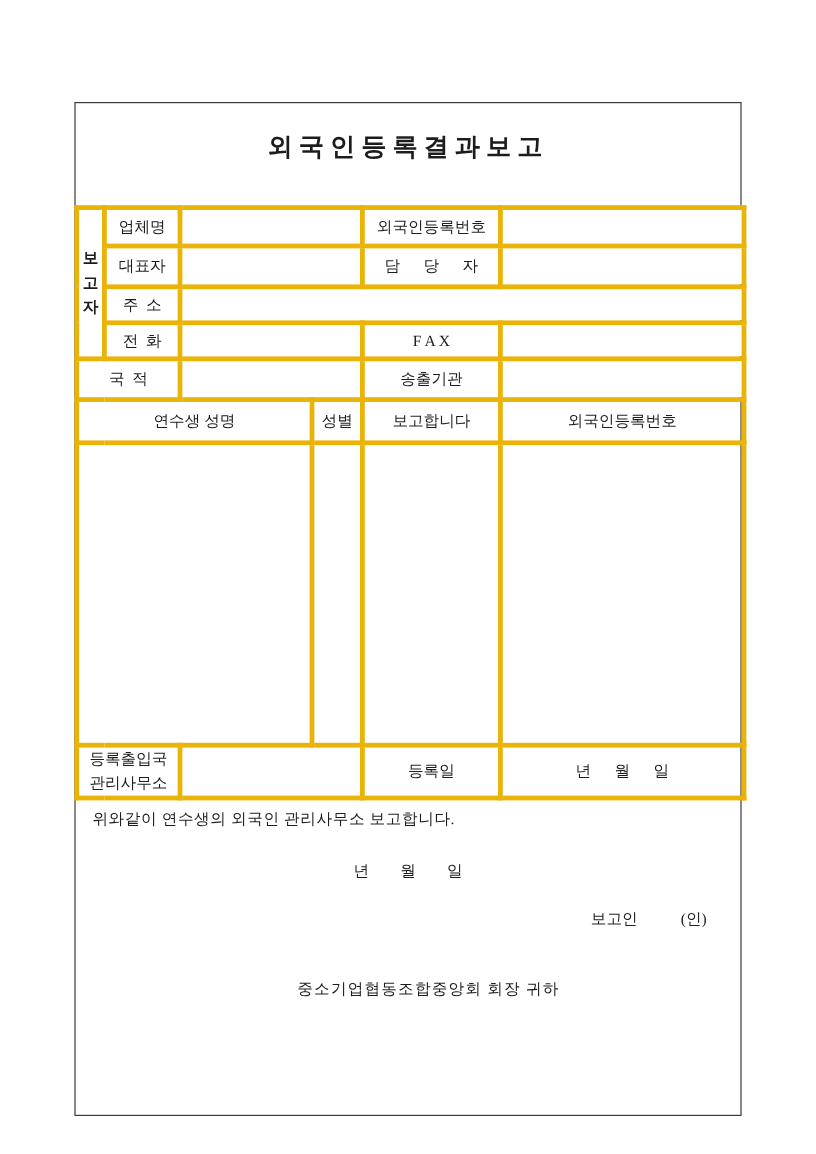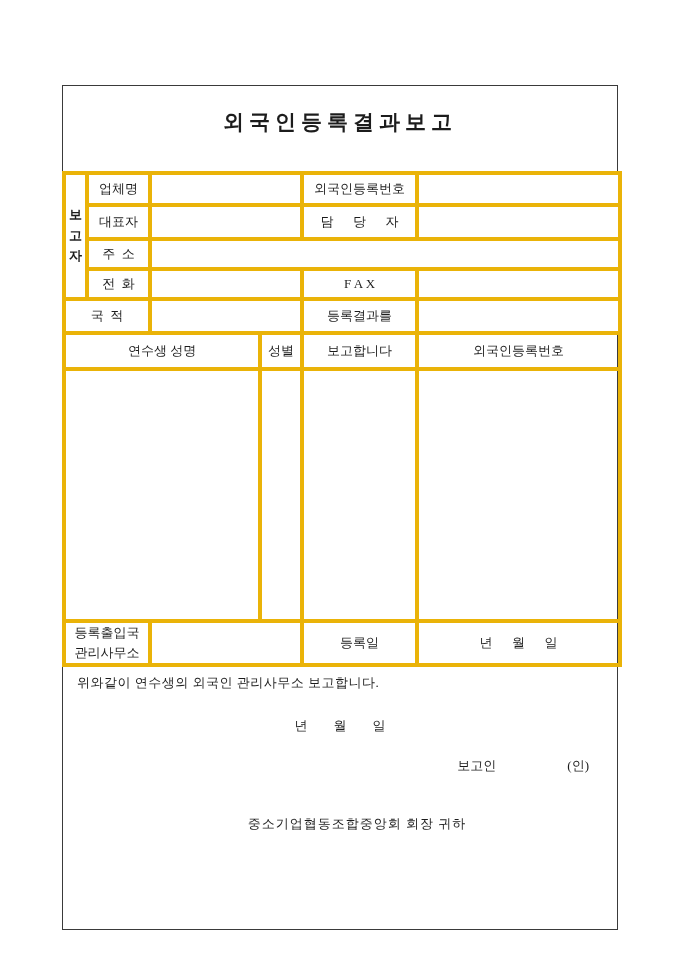--- a/index.html
+++ b/index.html
@@ -40,21 +40,21 @@
   .statement {
     position:absolute; top:588px; left:14px;
     font-size:13px; letter-spacing:0.5px; white-space:pre;
   }
   .date-line {
     position:absolute; top:631px; left:0; width:100%;
     text-align:center; font-size:13px; white-space:pre;
   }
   .reporter-line {
     position:absolute; top:671px; right:28px;
-    font-size:13px; display:flex; gap:71px; white-space:pre;
+    font-size:13px; display:flex; gap:36px; white-space:pre;
   }
   .recipient {
     position:absolute; top:729px; left:17px; width:100%;
     text-align:center; font-size:13px; letter-spacing:1px;
   }
 </style>
 </head>
 <body>
 
 <div class="page">
@@ -96,21 +96,21 @@
       <tr style="height:30px">
         <td class="lbl">전  화</td>
         <td class="value" colspan="2"></td>
         <td class="lbl">F A X</td>
         <td class="value"></td>
       </tr>
 
       <tr style="height:34px">
         <td class="lbl" colspan="2">국  적</td>
         <td class="value" colspan="2"></td>
-        <td class="lbl">등록결과를</td>
+        <td class="lbl">송출기관</td>
         <td class="value"></td>
       </tr>
 
       <tr style="height:36px">
         <td class="lbl" colspan="3">연수생 성명</td>
         <td class="lbl">성별</td>
         <td class="lbl">보고합니다</td>
         <td class="lbl">외국인등록번호</td>
       </tr>
 

